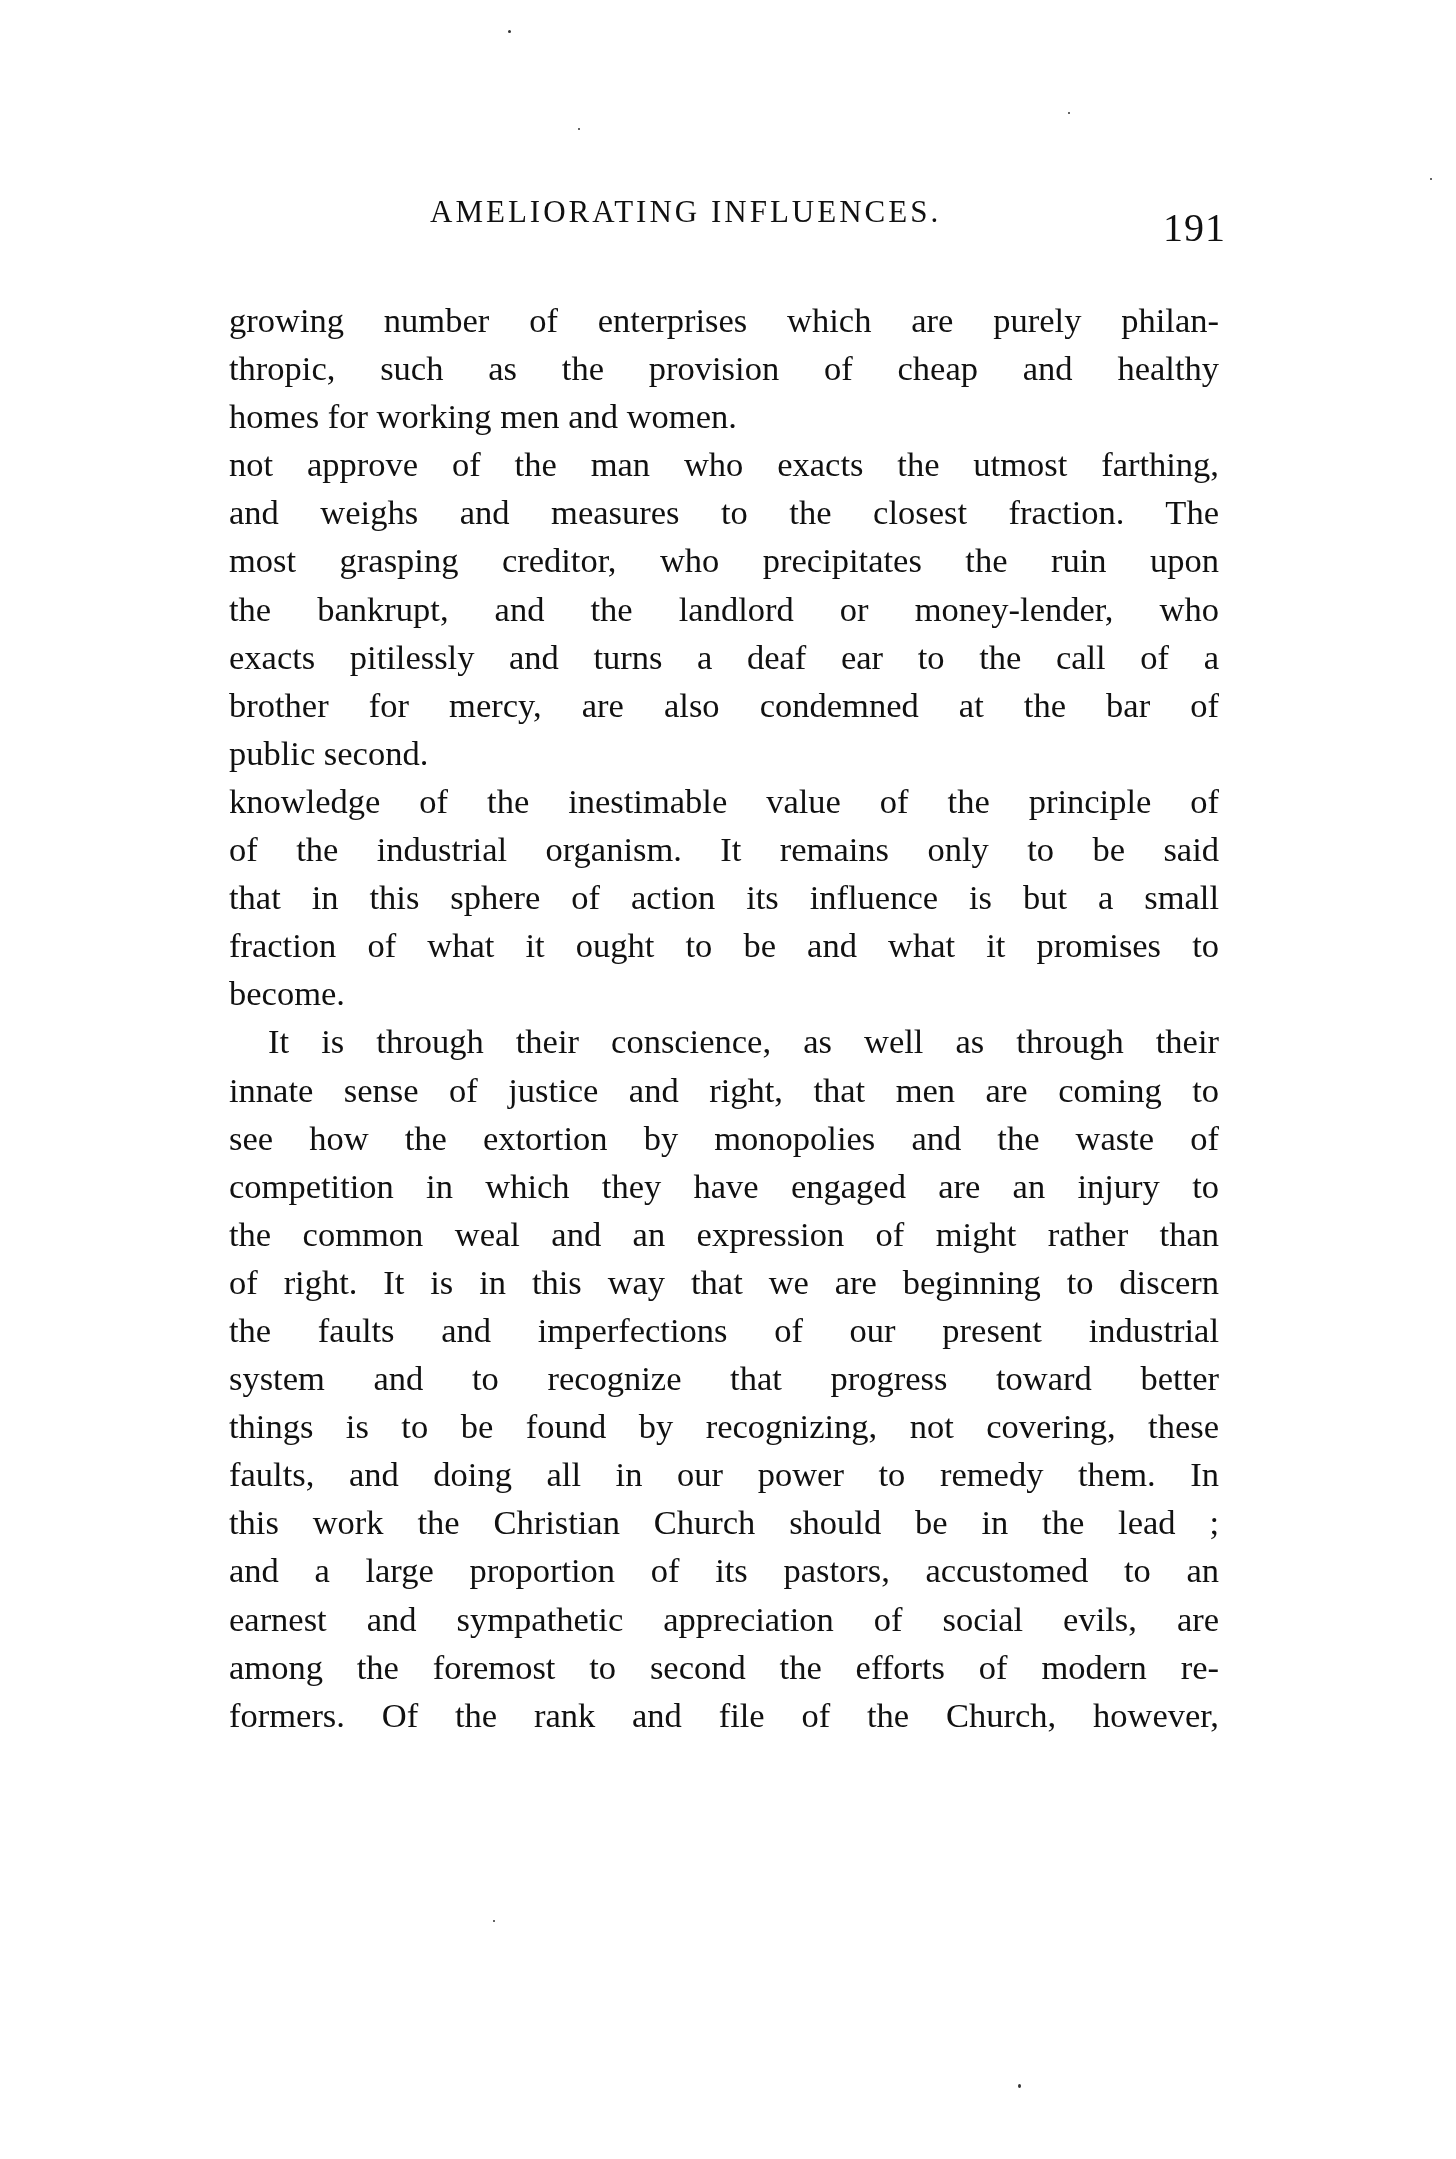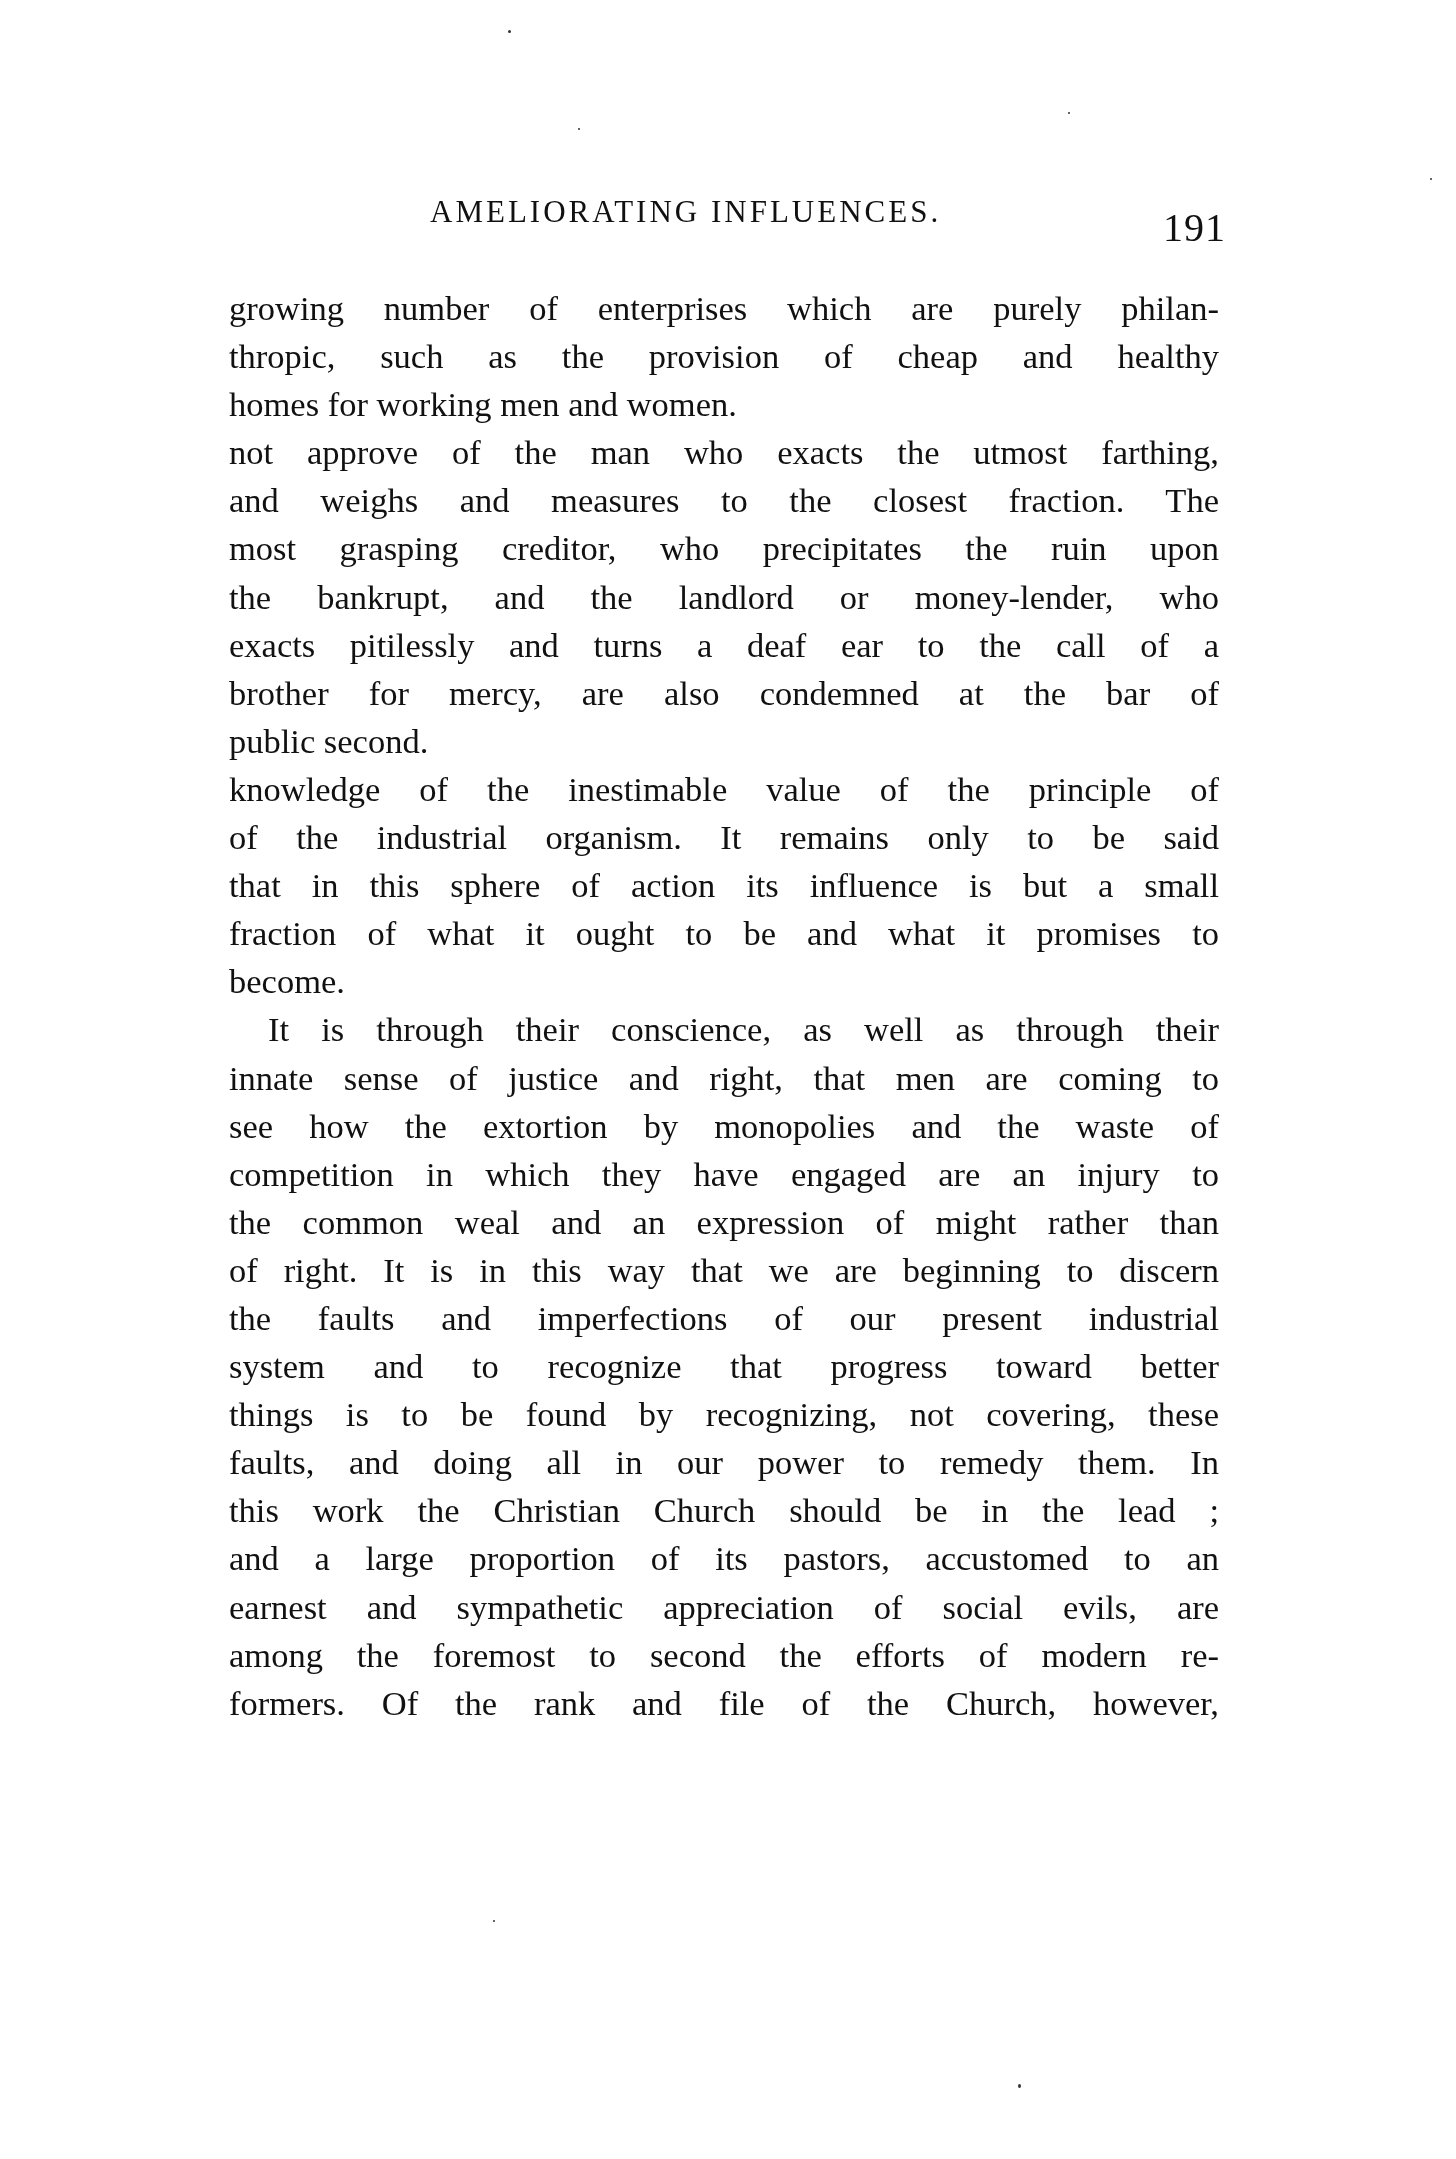--- a/index.html
+++ b/index.html
@@ -35,21 +35,21 @@
     left: 1163px;
     top: 0px;
     font-size: 40px;
     letter-spacing: 1px;
     white-space: nowrap;
     margin-top: 16px;
   }
   .body-text {
     position: absolute;
     left: 229px;
-    top: 284px;
+    top: 296px;
     width: 990px;
     font-size: 34.5px;
     line-height: 48.1px;
     font-family: Liberation Serif, serif;
   }
   .line {
     display: block;
     white-space: nowrap;
     text-align: justify;
     text-align-last: justify;

